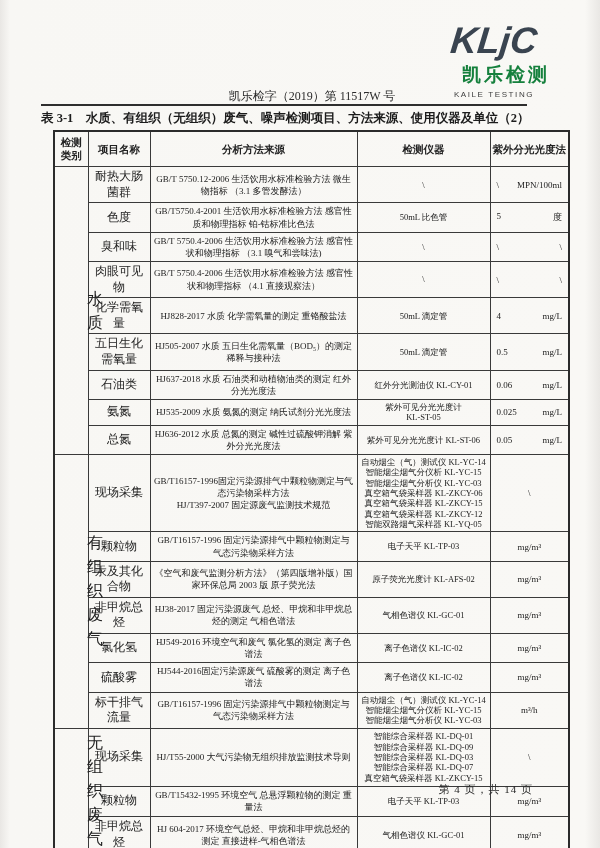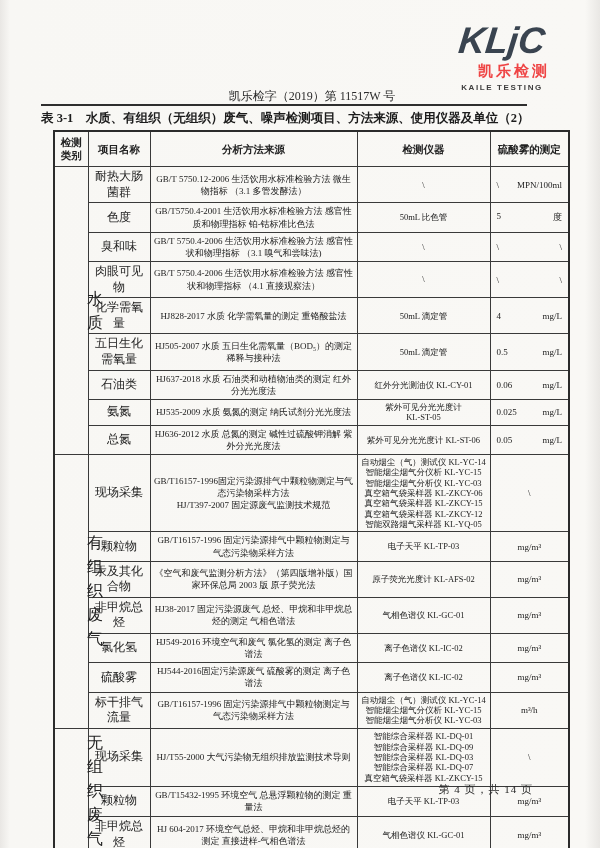--- a/index.html
+++ b/index.html
@@ -8,22 +8,22 @@
     background:linear-gradient(to right,#e9e7e4 0,#f8f7f4 10px,#f9f8f5 585px,#e9e7e4 600px);
     font-family:"Liberation Serif","DejaVu Serif",serif;
     color:#222;
   }
   .logo{position:absolute;top:22px;right:50px;text-align:center;color:#3a4450;}
   .logo-mark{
     font-family:"Liberation Sans","DejaVu Sans",sans-serif;
     font-style:italic;font-weight:bold;font-size:37px;line-height:1;
     letter-spacing:0px;transform:skewX(-6deg);
   }
-  .logo-cn{font-size:15px;font-weight:bold;letter-spacing:3px;margin-top:3px;color:#ef4444;margin-left:24px;}
-  .logo-en{font-family:"Liberation Sans","DejaVu Sans",sans-serif;font-size:8px;font-weight:bold;letter-spacing:1.6px;color:#3d3d3d;margin-top:2px;}
+  .logo-cn{font-size:19px;font-weight:bold;letter-spacing:3px;margin-top:3px;color:#15803d;margin-left:24px;}
+  .logo-en{font-family:"Liberation Sans","DejaVu Sans",sans-serif;font-size:8px;font-weight:normal;letter-spacing:1.6px;color:#3d3d3d;margin-top:2px;}
   .doc-number{position:absolute;top:88px;left:12px;width:100%;text-align:center;font-size:12px;color:#2a2a2a;}
   .table-wrap{position:absolute;top:104px;left:41px;width:486px;}
   .table-title{
     border-top:2px solid #2e2e2e;
     font-weight:bold;font-size:12.5px;text-align:center;
     padding:4px 0 3px 0;color:#1c1c1c;white-space:nowrap;
   }
   table{width:515px;border-collapse:collapse;table-layout:fixed;border:2px solid #2b2b2b;margin-left:12px;}
   col.c-cat{width:34px;} col.c-proj{width:62px;} col.c-method{width:207px;}
   col.c-instr{width:133px;} col.c-limit{width:79px;}
@@ -72,21 +72,21 @@
             <th>
               <div>项目名称</div>
             </th>
             <th>
               <div>分析方法来源</div>
             </th>
             <th>
               <div>检测仪器</div>
             </th>
             <th>
-              <div>硫酸雾的测定</div>
+              <div>紫外分光光度法</div>
             </th>
           </tr>
       </thead>
       <tbody>
           <tr class="sect-start">
             <td class="cat" rowspan="9">
               <div>水质</div>
             </td>
             <td class="proj">耐热大肠菌群</td>
             <td class="method">

